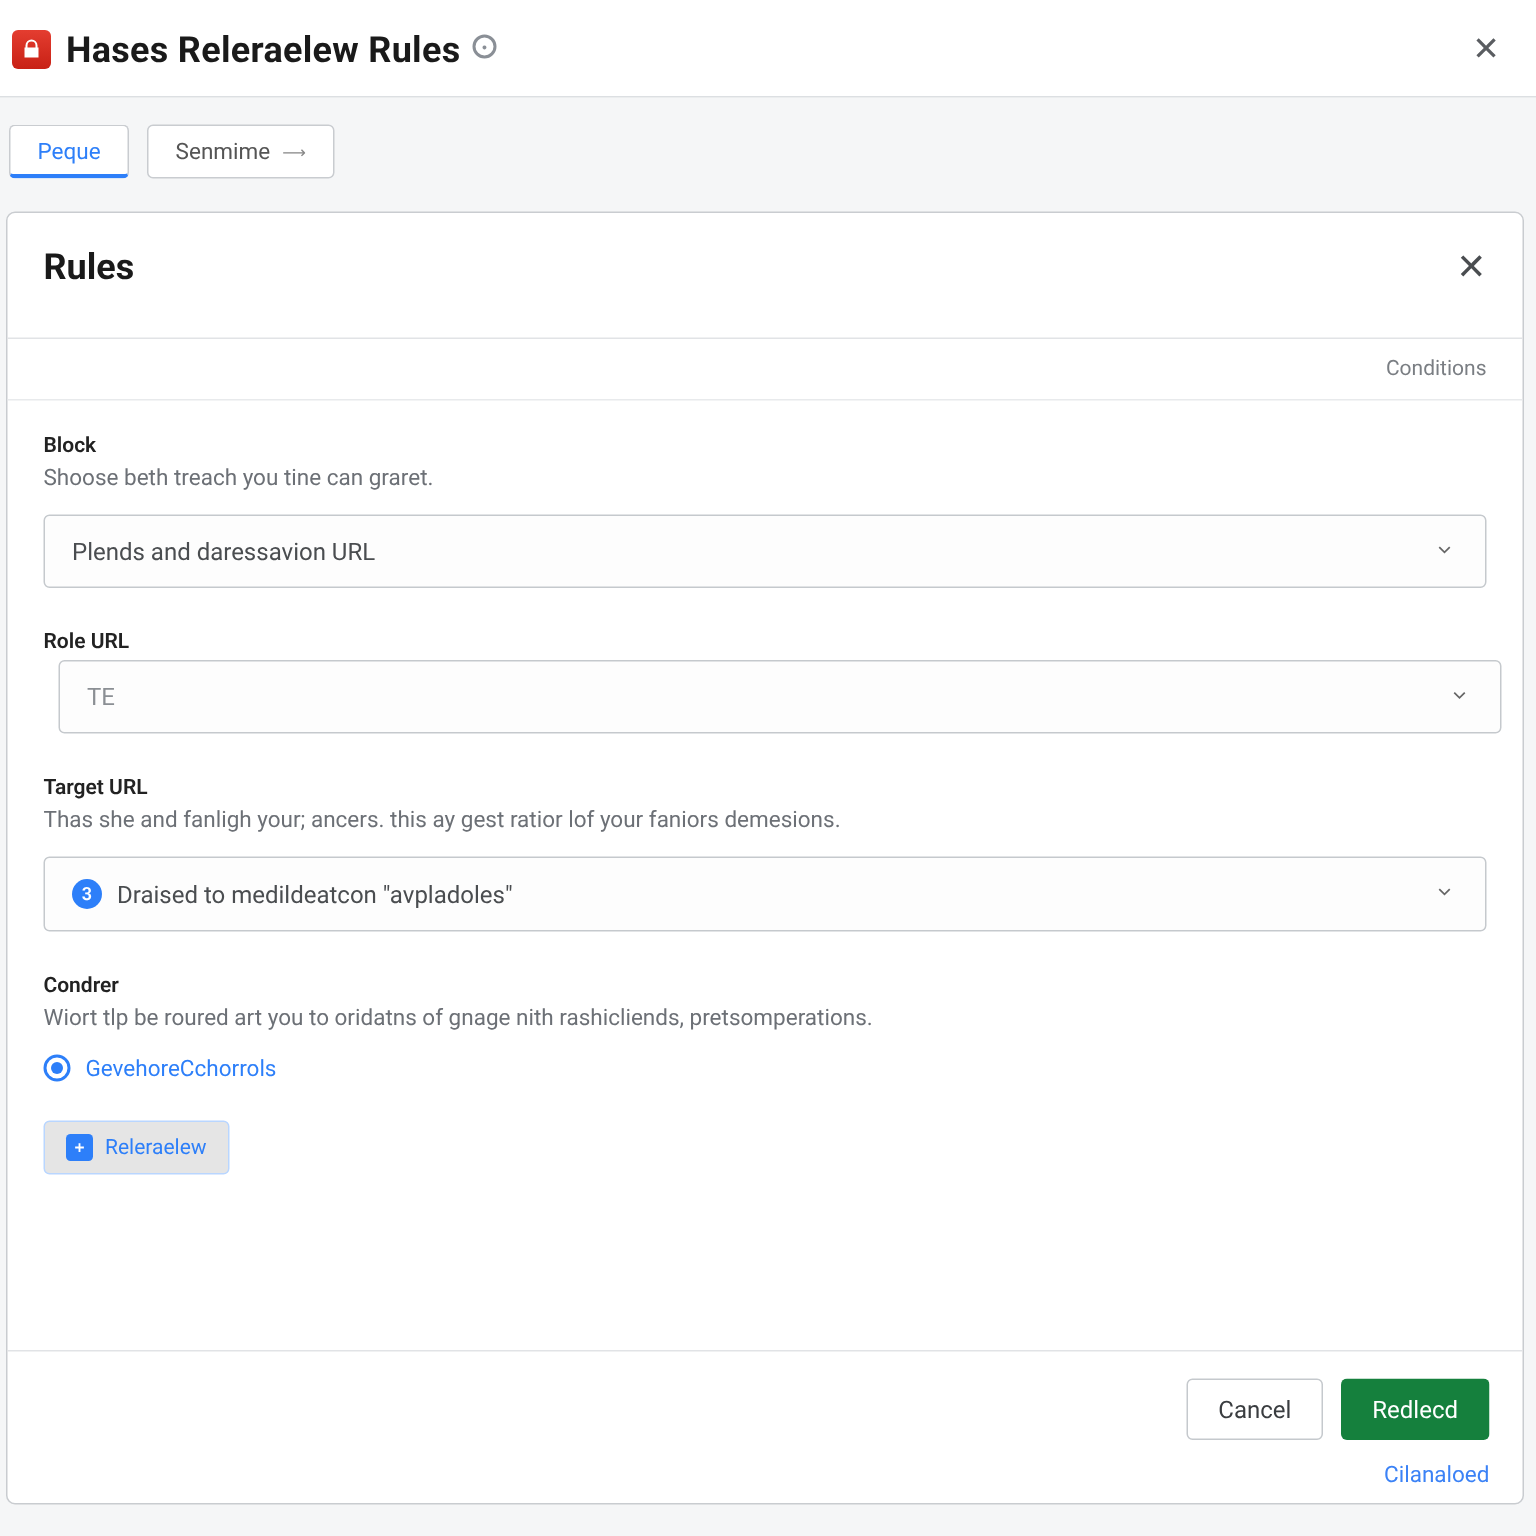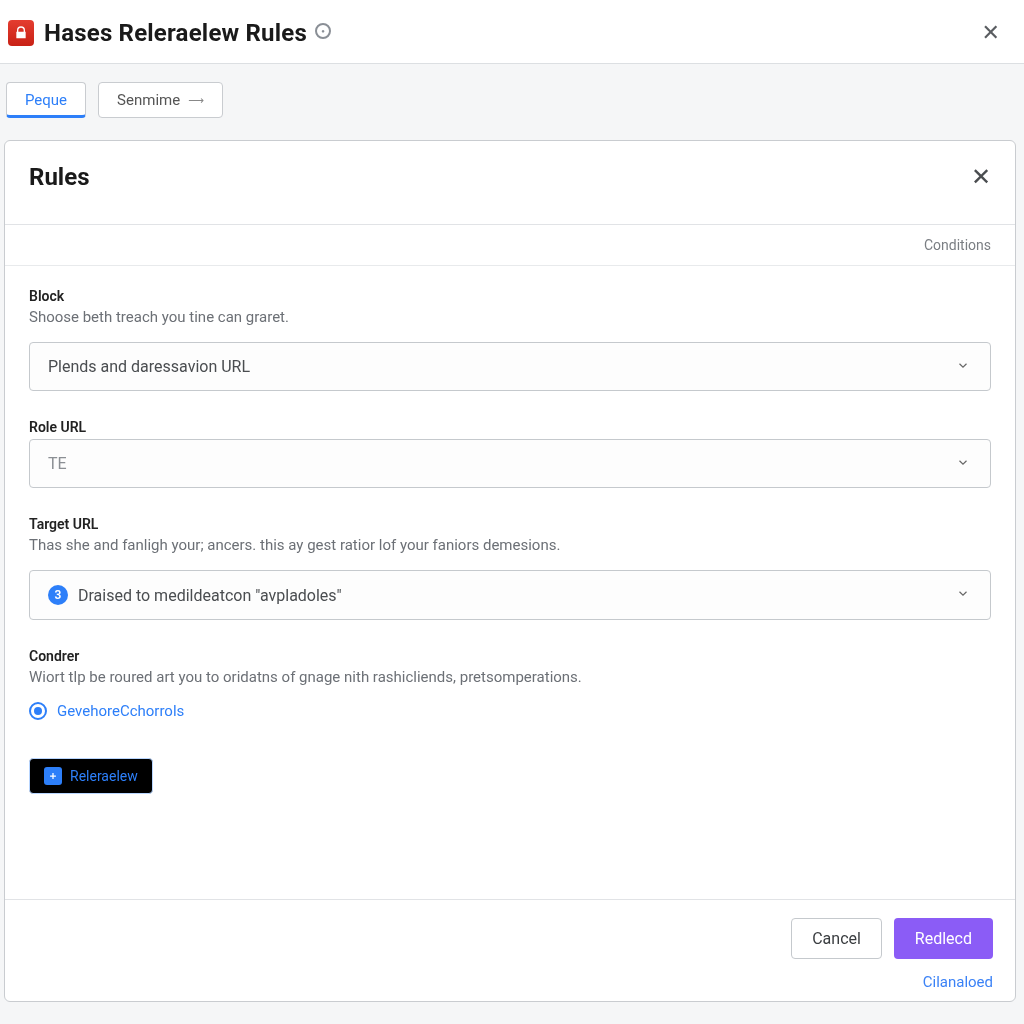--- a/index.html
+++ b/index.html
@@ -132,21 +132,21 @@
     border: 1px solid #c5c9cd;
     border-radius: 4px;
     padding: 14px 44px 14px 18px;
     font-size: 16px;
     color: #4a4d50;
     background: #fdfdfd;
     position: relative;
     cursor: pointer;
     display: flex; align-items: center; gap: 10px;
   }
-  .select.light { color: #8b8f94; }
+  .select.light { color: #8b8f94; margin-left: 10px; }
   .chevron {
     position: absolute;
     right: 20px; top: 50%;
     transform: translateY(-50%);
   }
   .chevron svg { width: 14px; height: 14px; stroke: #666; fill: none; stroke-width: 2; }
 
   .badge-num {
     width: 20px; height: 20px;
     border-radius: 50%;
@@ -176,28 +176,28 @@
     background: #2d7ff9;
   }
   .radio-label {
     color: #2d7ff9;
     font-size: 15px;
   }
 
   .chip-btn {
     display: inline-flex;
     align-items: center; gap: 8px;
-    background: #000000;
+    background: #e5e5e5;
     border: 1px solid #b9d6ff;
     color: #2d7ff9;
     font-size: 14px;
     padding: 8px 14px;
     border-radius: 4px;
     cursor: pointer;
-    margin-top: 20px;
+    margin-top: 8px;
   }
   .chip-icon {
     width: 18px; height: 18px;
     background: #2d7ff9;
     border-radius: 3px;
     display: inline-flex; align-items: center; justify-content: center;
   }
   .chip-icon svg { width: 10px; height: 10px; stroke: #fff; stroke-width: 3; fill: none; }
 
   .panel-footer {
@@ -213,21 +213,21 @@
     cursor: pointer;
     border: 1px solid transparent;
     margin-left: 8px;
   }
   .btn.secondary {
     background: #fff;
     border-color: #c5c9cd;
     color: #3a3d40;
   }
   .btn.primary {
-    background: #8b5cf6;
+    background: #15803d;
     color: #fff;
   }
   .footer-link {
     display: block;
     margin-top: 14px;
     color: #3b82f6;
     font-size: 15px;
     cursor: pointer;
   }
 </style>

